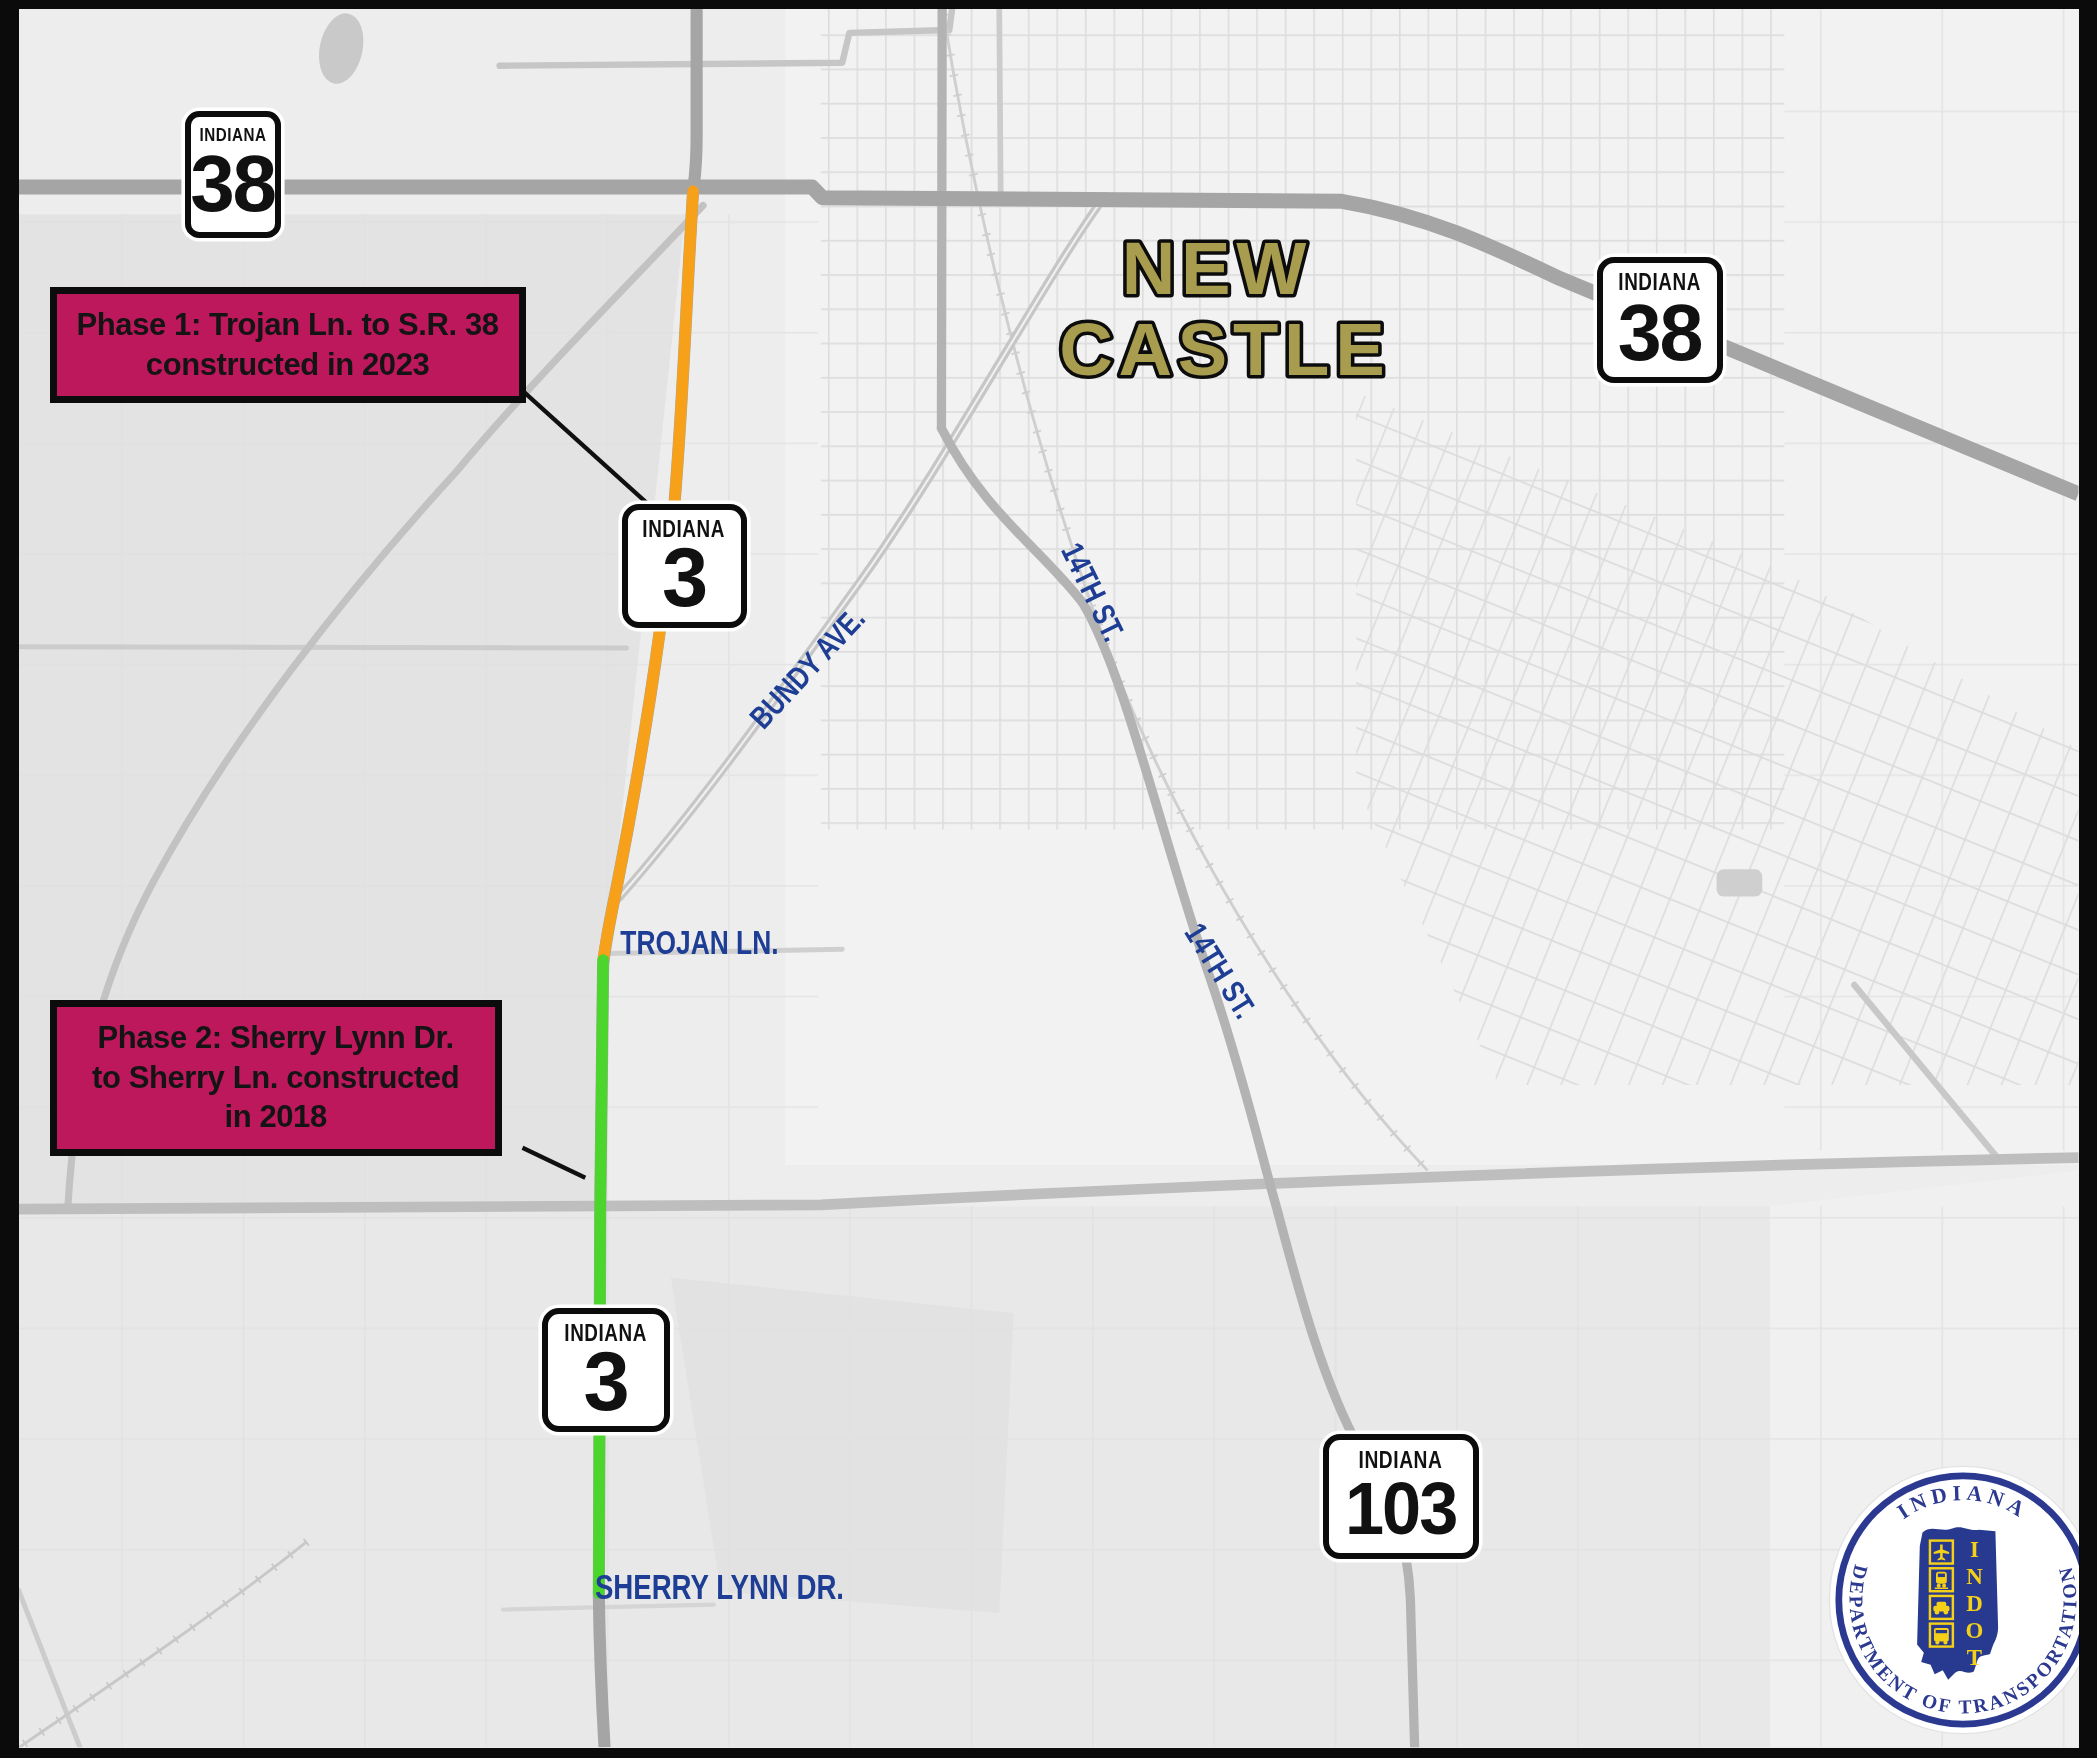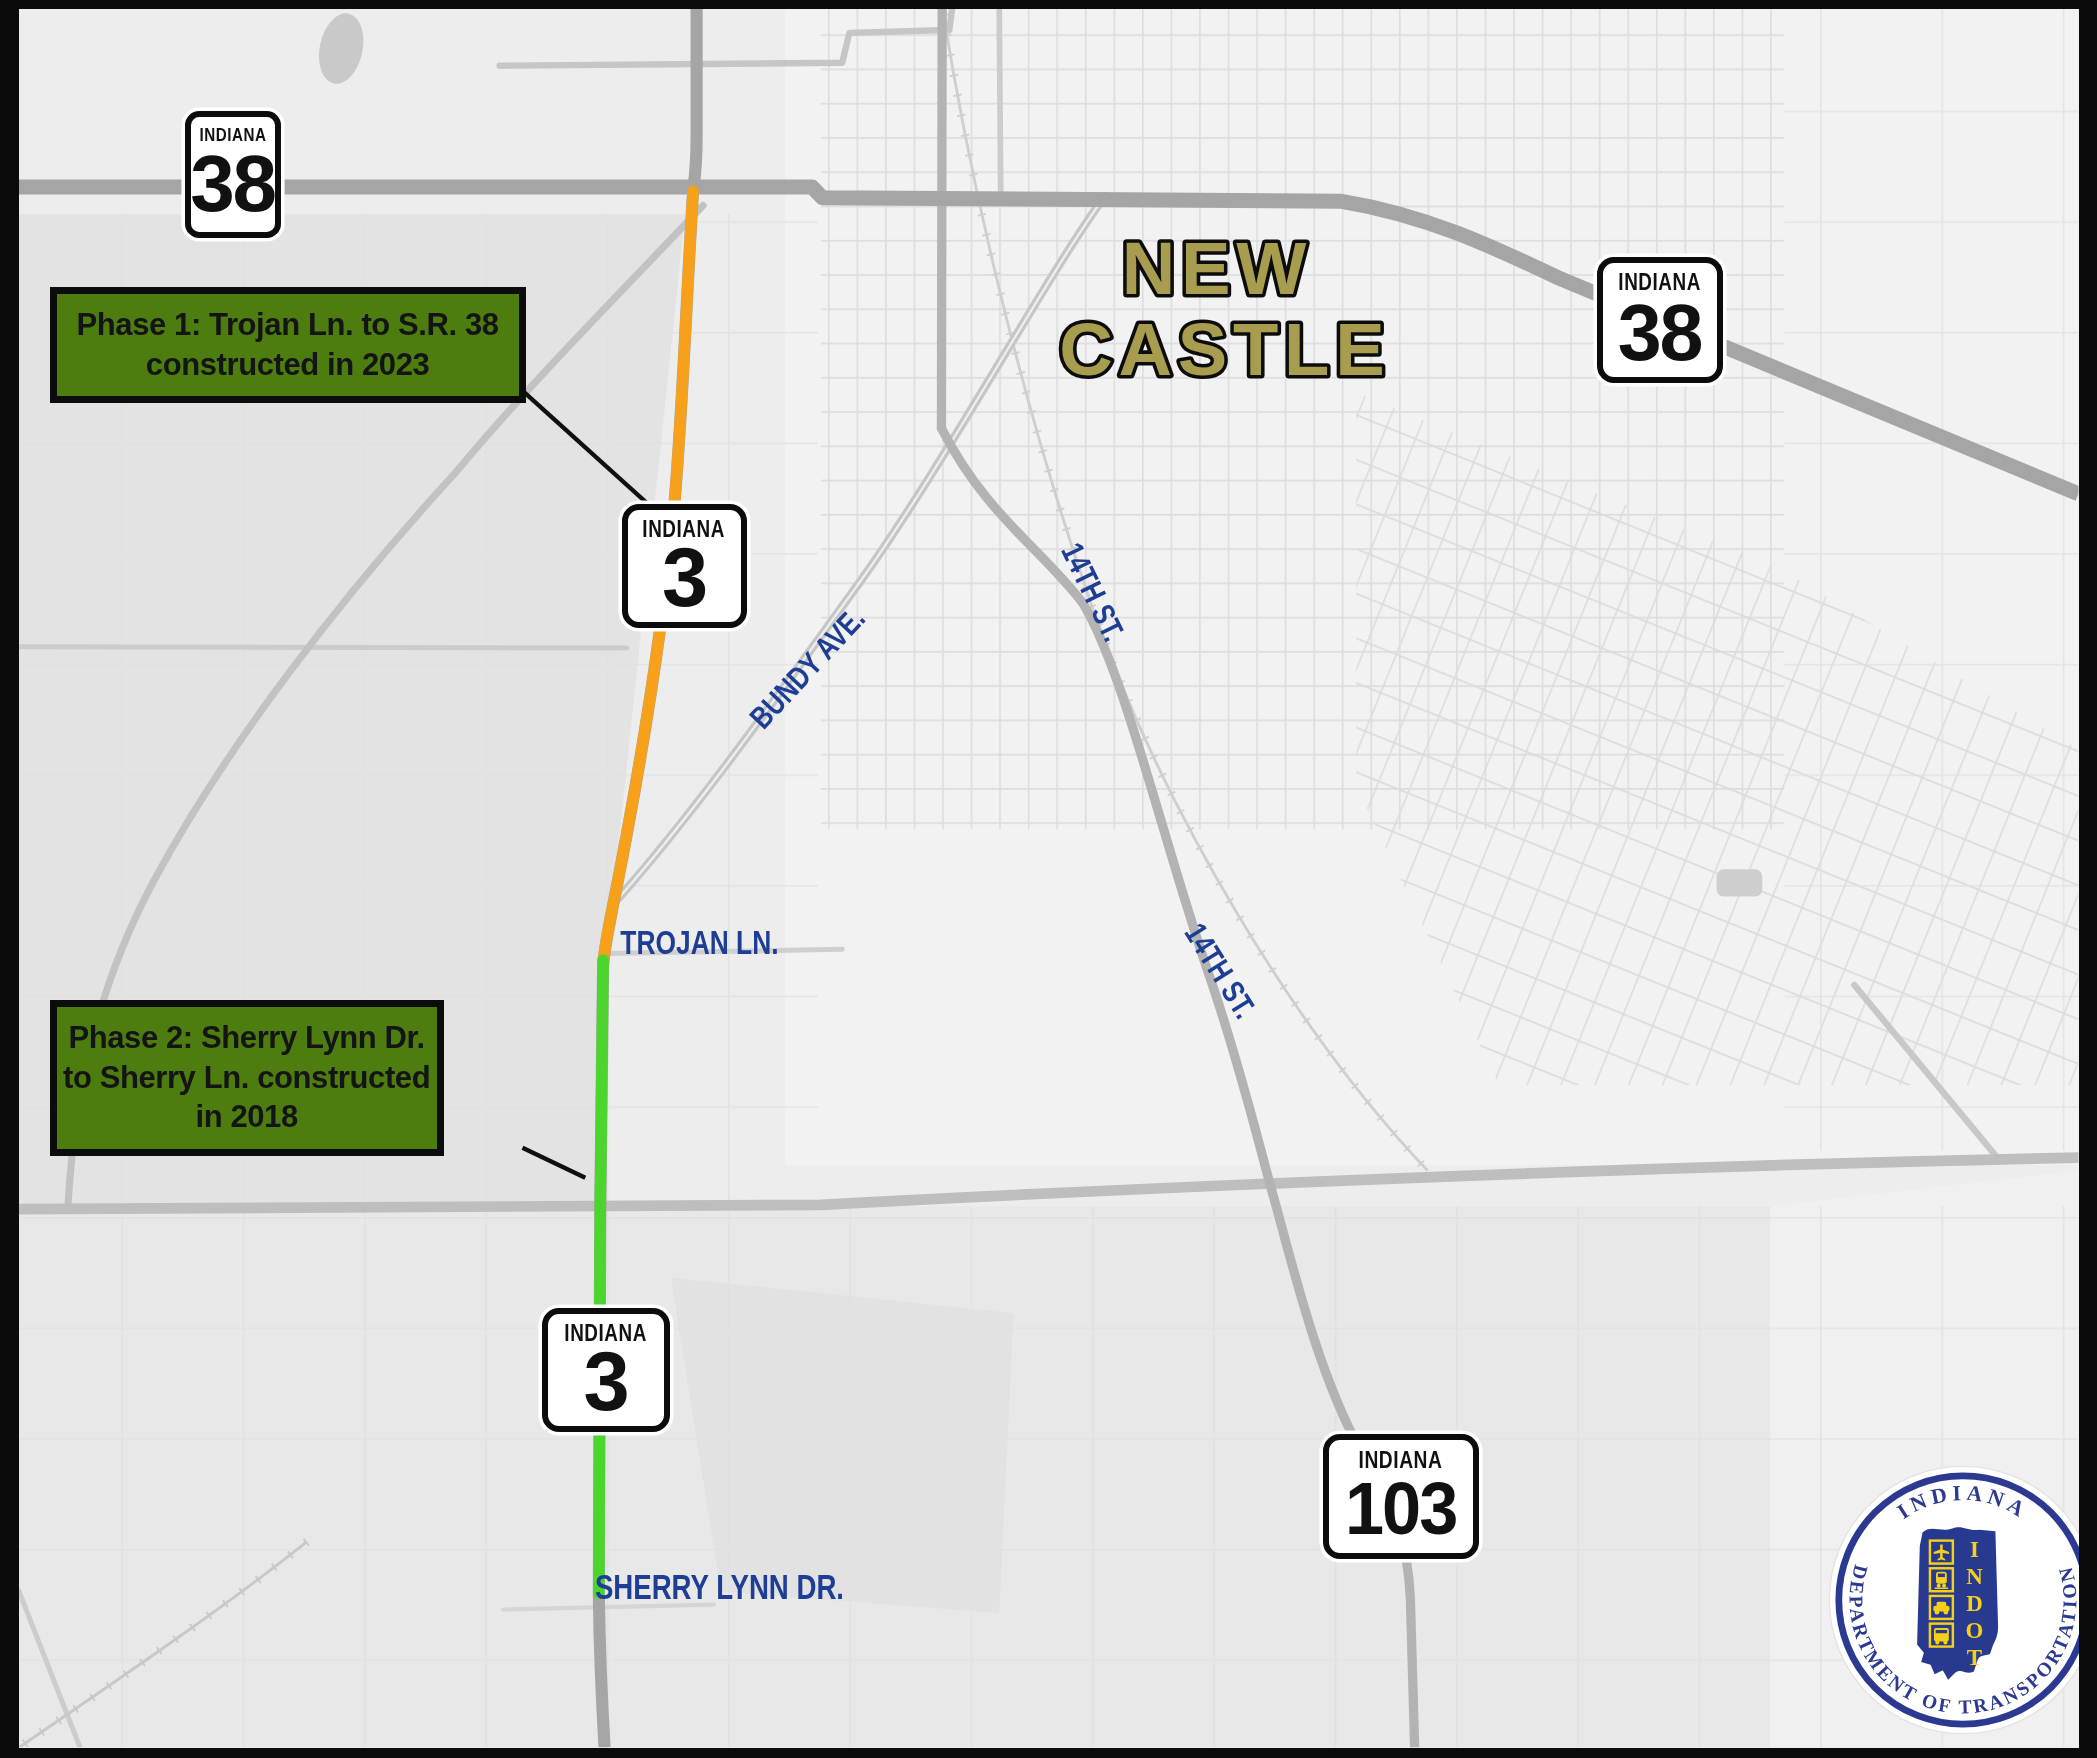--- a/index.html
+++ b/index.html
@@ -8,21 +8,21 @@
   #map{position:absolute;left:18.6px;top:8.6px;width:2060px;height:1739px;background:#EDEDED;overflow:hidden;}
   #map-svg{position:absolute;left:-18.6px;top:-8.6px;width:2097px;height:1758px;}
   
   .shield{position:absolute;background:#fff;border:6.4px solid #0c0c0c;border-radius:17px;
           box-shadow:0 0 0 3.6px #fff;box-sizing:border-box;display:flex;flex-direction:column;
           align-items:center;padding-top:8.6px;}
   .shield-state{font-weight:bold;color:#111;transform:scaleX(0.8);letter-spacing:0.7px;line-height:1;}
   .shield-num{flex:1;display:flex;align-items:center;justify-content:center;font-weight:bold;
               color:#111;line-height:0.9;margin-top:-7.1px;letter-spacing:-2.1px;}
   
-  .callout{position:absolute;background:#4d7c0f;border:7.1px solid #0c0c0c;box-sizing:border-box;
+  .callout{position:absolute;background:#be185d;border:7.1px solid #0c0c0c;box-sizing:border-box;
            display:flex;flex-direction:column;align-items:center;justify-content:center;
            text-align:center;color:#141414;font-weight:bold;font-size:31px;line-height:1.28;
            letter-spacing:-0.4px;}
   
   #logo{position:absolute;left:1809px;top:1456px;width:270px;height:270px;}
 </style>
 </head>
 <body>
 
 <div id="stage">
@@ -130,21 +130,21 @@
     </div>
     <div class="shield" style="left:1304px;top:1425px;width:156px;height:125px;">
       <div class="shield-state" style="font-size:24px;">INDIANA</div>
       <div class="shield-num" style="font-size:74px;transform:scaleX(0.95);">103</div>
     </div>
 
     <div class="callout" style="left:31px;top:278px;width:476px;height:116px;">
       <div>Phase 1: Trojan Ln. to S.R. 38</div>
       <div>constructed in 2023</div>
     </div>
-    <div class="callout" style="left:31px;top:991px;width:394px;height:156px;">
+    <div class="callout" style="left:31px;top:991px;width:452px;height:156px;">
       <div>Phase 2: Sherry Lynn Dr.</div>
       <div>to Sherry Ln. constructed</div>
       <div>in 2018</div>
     </div>
 
     <svg id="logo" viewBox="0 0 200 200">
       <defs>
         <path id="ringTop" d="M100,174 A74,74 0 1 1 100.01,174"></path>
         <path id="ringBottom" d="M100,16 A84,84 0 1 0 100.01,16"></path>
       </defs>

